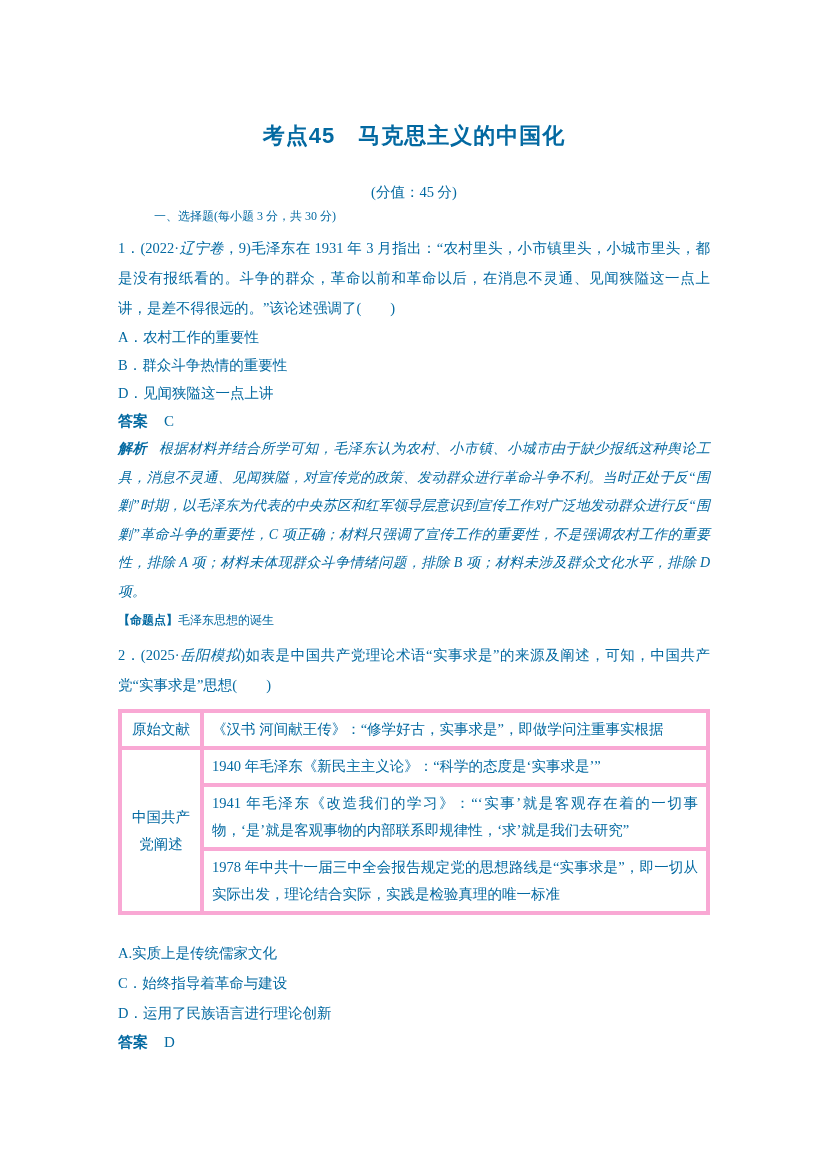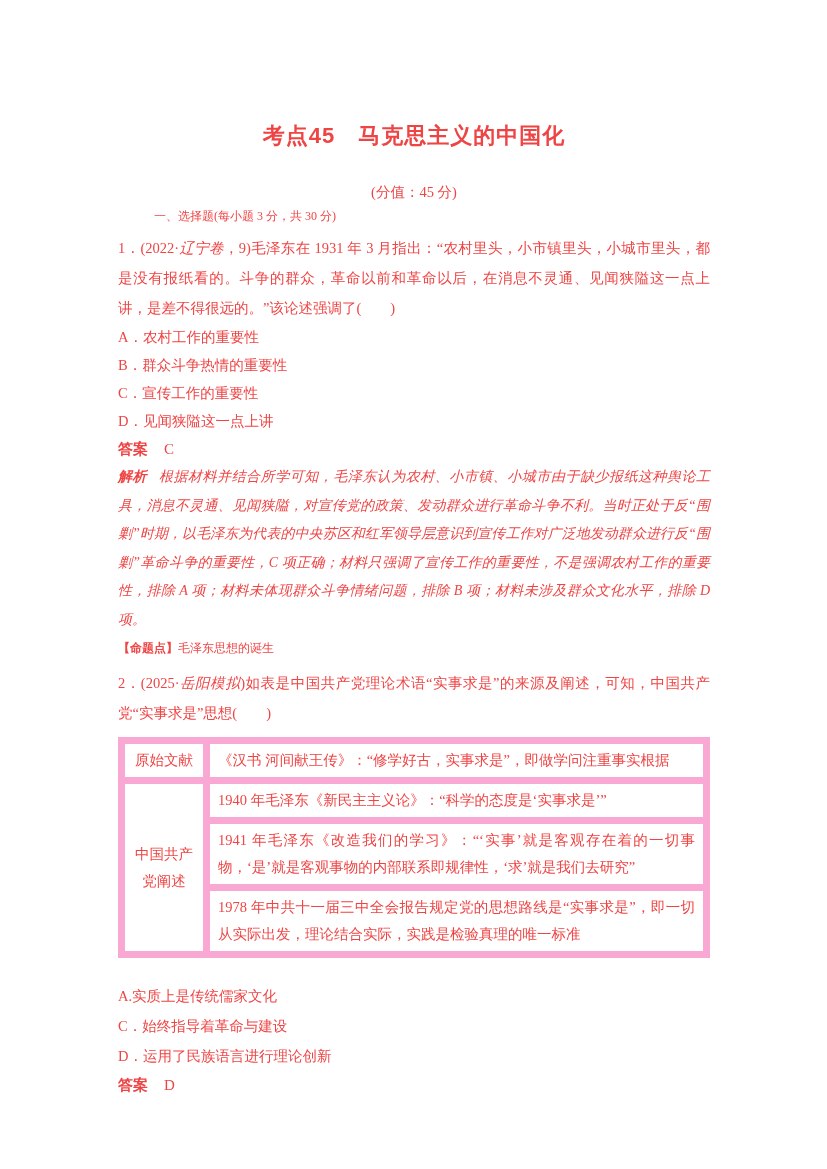--- a/index.html
+++ b/index.html
@@ -8,21 +8,21 @@
     background: #ffffff;
   }
   .page {
     position: relative;
     width: 827px;
     height: 1169px;
     margin: 0 auto;
     background: #ffffff;
     overflow: hidden;
     font-family: "Liberation Serif", "DejaVu Serif", serif;
-    color: #ef4444;
+    color: #0369a1;
   }
   .content {
     position: absolute;
     left: 118px;
     top: 0;
     width: 592px;
   }
   .doc-title {
     margin-top: 121px;
     font-family: "Liberation Sans", "DejaVu Sans", sans-serif;
@@ -84,21 +84,21 @@
     font-weight: 600;
     margin-right: 0;
   }
   table.source-table {
     border-collapse: collapse;
     width: 592px;
     margin-top: 9px;
     table-layout: fixed;
   }
   table.source-table td {
-    border: 7px solid #f9a8d4;
+    border: 4px solid #f9a8d4;
     font-size: 14.5px;
     line-height: 27px;
     padding: 3px 8px;
     vertical-align: middle;
     word-break: break-all;
   }
   td.row-head {
     width: 62px;
     text-align: center;
     padding: 3px 6px;
@@ -117,21 +117,20 @@
     <div class="doc-title">考点45　马克思主义的中国化</div>
 
     <div class="score-note">(分值：45 分)</div>
 
     <div class="section-heading">一、选择题(每小题 3 分，共 30 分)</div>
 
     <div class="stem"><span>1．(2022·</span><span class="kaiti">辽宁卷</span><span>，9)毛泽东在 1931 年 3 月指出：“农村里头，小市镇里头，小城市里头，都是没有报纸看的。斗争的群众，革命以前和革命以后，在消息不灵通、见闻狭隘这一点上讲，是差不得很远的。”该论述强调了(　　)</span></div>
 
     <div class="option">A．农村工作的重要性</div>
     <div class="option">B．群众斗争热情的重要性</div>
-    <div class="option">C．宣传工作的重要性</div>
     <div class="option">D．见闻狭隘这一点上讲</div>
 
     <div class="answer-line"><span class="bold-label">答案</span><span>C</span></div>
 
     <div class="analysis"><span class="bold-label">解析</span><span>根据材料并结合所学可知，毛泽东认为农村、小市镇、小城市由于缺少报纸这种舆论工具，消息不灵通、见闻狭隘，对宣传党的政策、发动群众进行革命斗争不利。当时正处于反“围剿”时期，以毛泽东为代表的中央苏区和红军领导层意识到宣传工作对广泛地发动群众进行反“围剿”革命斗争的重要性，C 项正确；材料只强调了宣传工作的重要性，不是强调农村工作的重要性，排除 A 项；材料未体现群众斗争情绪问题，排除 B 项；材料未涉及群众文化水平，排除 D 项。</span></div>
 
     <div class="topic-point"><span class="topic-label">【命题点】</span><span>毛泽东思想的诞生</span></div>
 
     <div class="stem"><span>2．(2025·</span><span class="kaiti">岳阳模拟</span><span>)如表是中国共产党理论术语“实事求是”的来源及阐述，可知，中国共产党“实事求是”思想(　　)</span></div>
 

